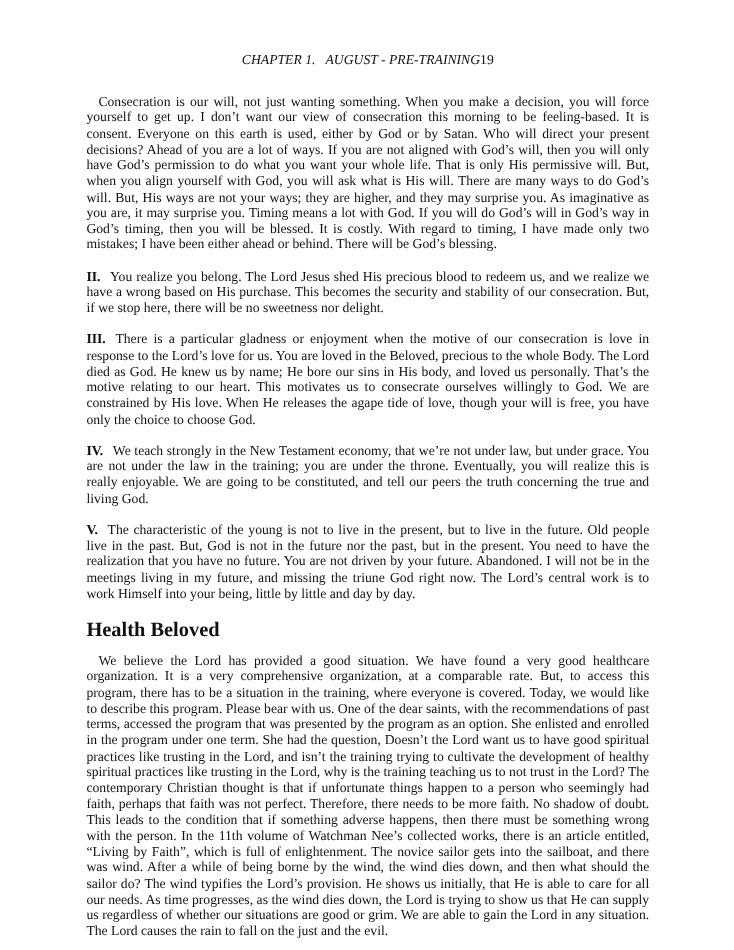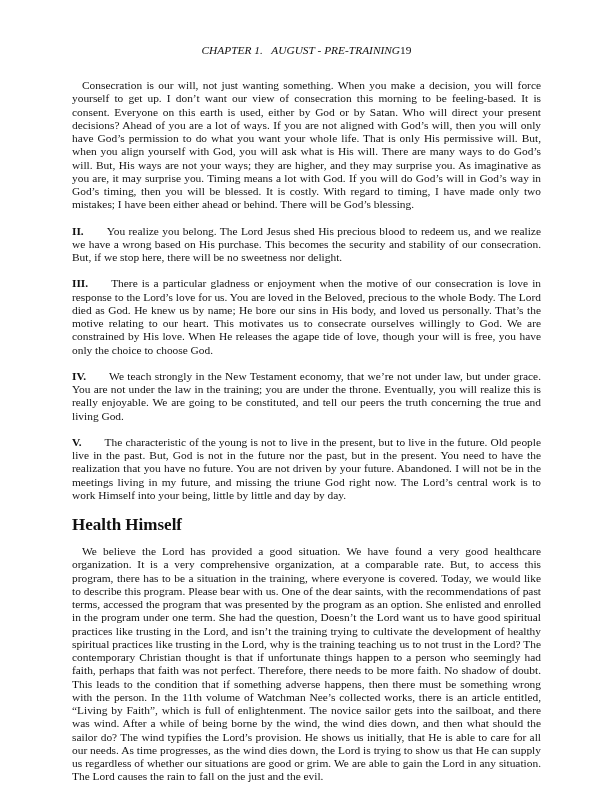--- a/index.html
+++ b/index.html
@@ -14,21 +14,21 @@
     font-size: 11.4px; line-height: 13.25px;
   }
   .running-head {
     display: flex; justify-content: center;
     font-style: italic; font-size: 11.4px; line-height: 13px;
     margin-bottom: 22px;
   }
   .running-head .pg { font-style: normal; }
   p { margin: 0 0 13px 0; text-align: justify; }
   p.indent { text-indent: 10px; }
-  .roman { font-weight: bold; margin-right: 23px; }
+  .roman { font-weight: bold; margin-right: 8px; }
   h2 {
     font-family: "Liberation Serif", serif;
     font-size: 17px; font-weight: bold; margin: 10px 0 10px 0; line-height: 20px;
   }
 </style>
 </head>
 <body>
 
 <div class="page">
   <div class="running-head">
@@ -49,17 +49,17 @@
   </p>
 
   <p>
     <span class="roman">IV.</span><span>We teach strongly in the New Testament economy, that we’re not under law, but under grace. You are not under the law in the training; you are under the throne. Eventually, you will realize this is really enjoyable. We are going to be constituted, and tell our peers the truth concerning the true and living God.</span>
   </p>
 
   <p>
     <span class="roman">V.</span><span>The characteristic of the young is not to live in the present, but to live in the future. Old people live in the past. But, God is not in the future nor the past, but in the present. You need to have the realization that you have no future. You are not driven by your future. Abandoned. I will not be in the meetings living in my future, and missing the triune God right now. The Lord’s central work is to work Himself into your being, little by little and day by day.</span>
   </p>
 
-  <h2>Health Himself</h2>
+  <h2>Health Beloved</h2>
 
   <p class="indent">We believe the Lord has provided a good situation. We have found a very good healthcare organization. It is a very comprehensive organization, at a comparable rate. But, to access this program, there has to be a situation in the training, where everyone is covered. Today, we would like to describe this program. Please bear with us. One of the dear saints, with the recommendations of past terms, accessed the program that was presented by the program as an option. She enlisted and enrolled in the program under one term. She had the question, Doesn’t the Lord want us to have good spiritual practices like trusting in the Lord, and isn’t the training trying to cultivate the development of healthy spiritual practices like trusting in the Lord, why is the training teaching us to not trust in the Lord? The contemporary Christian thought is that if unfortunate things happen to a person who seemingly had faith, perhaps that faith was not perfect. Therefore, there needs to be more faith. No shadow of doubt. This leads to the condition that if something adverse happens, then there must be something wrong with the person. In the 11th volume of Watchman Nee’s collected works, there is an article entitled, “Living by Faith”, which is full of enlightenment. The novice sailor gets into the sailboat, and there was wind. After a while of being borne by the wind, the wind dies down, and then what should the sailor do? The wind typifies the Lord’s provision. He shows us initially, that He is able to care for all our needs. As time progresses, as the wind dies down, the Lord is trying to show us that He can supply us regardless of whether our situations are good or grim. We are able to gain the Lord in any situation. The Lord causes the rain to fall on the just and the evil.</p>
 
 </div>
 
 </body></html>

